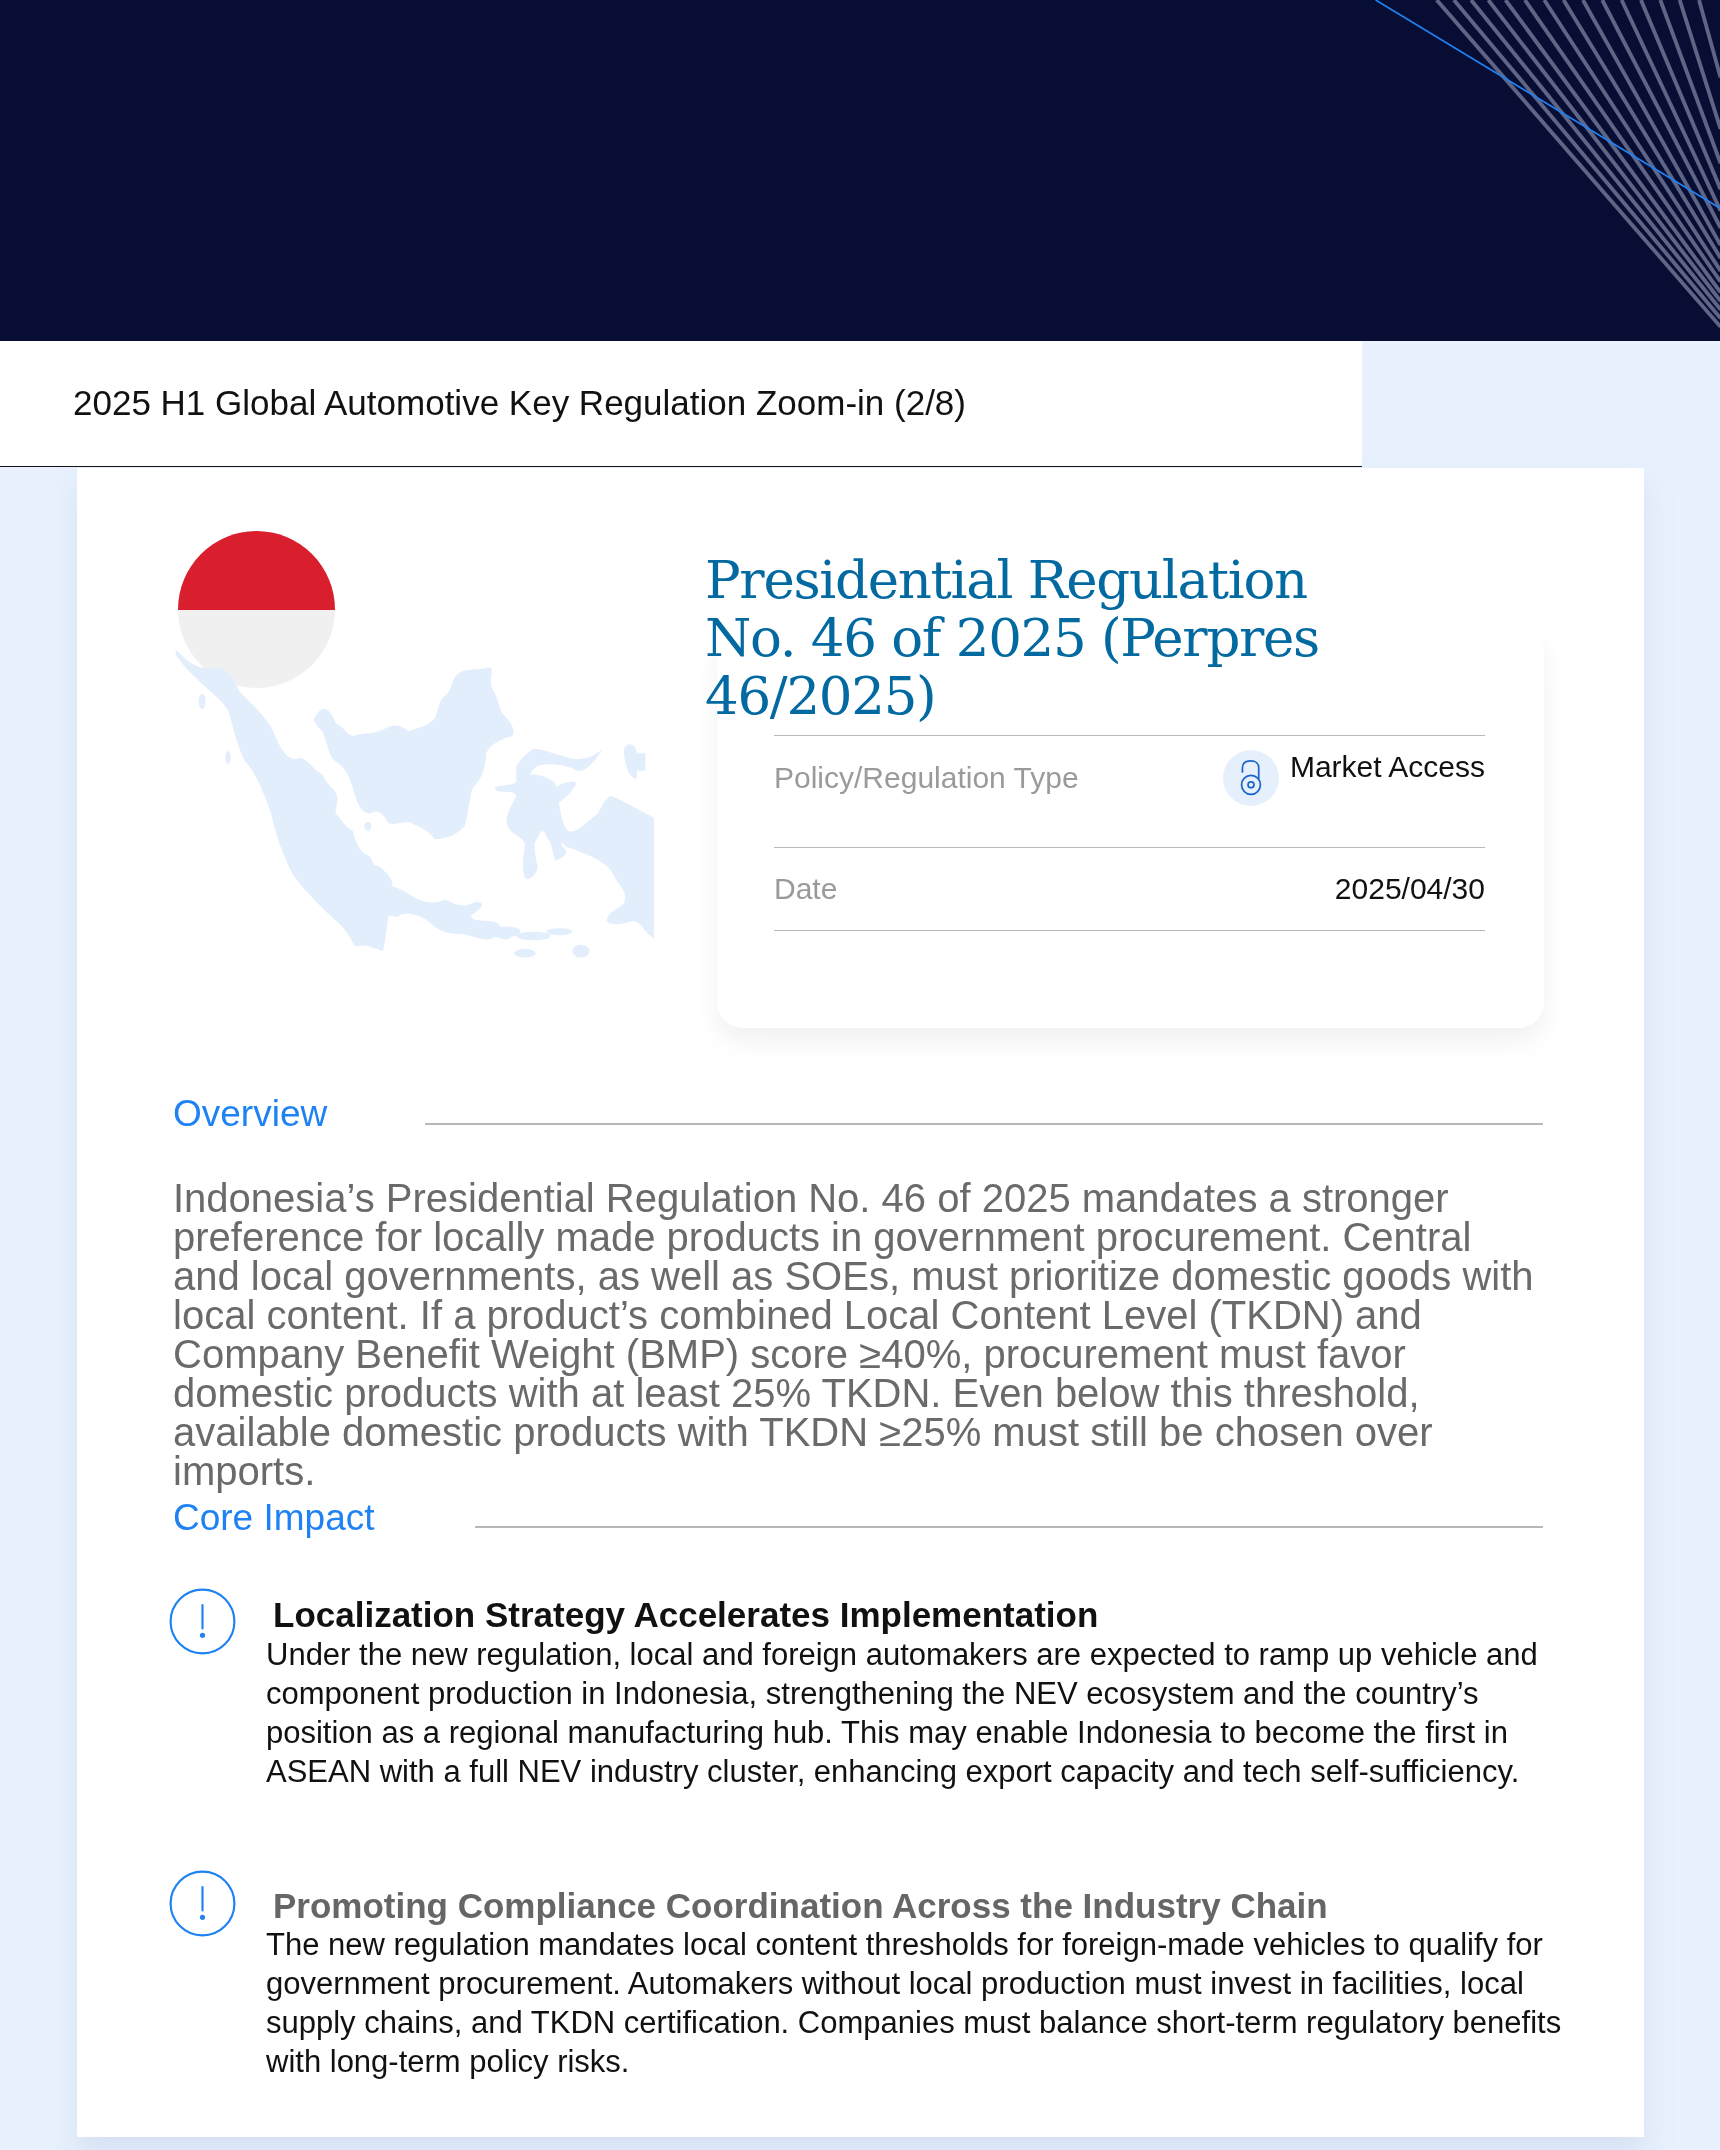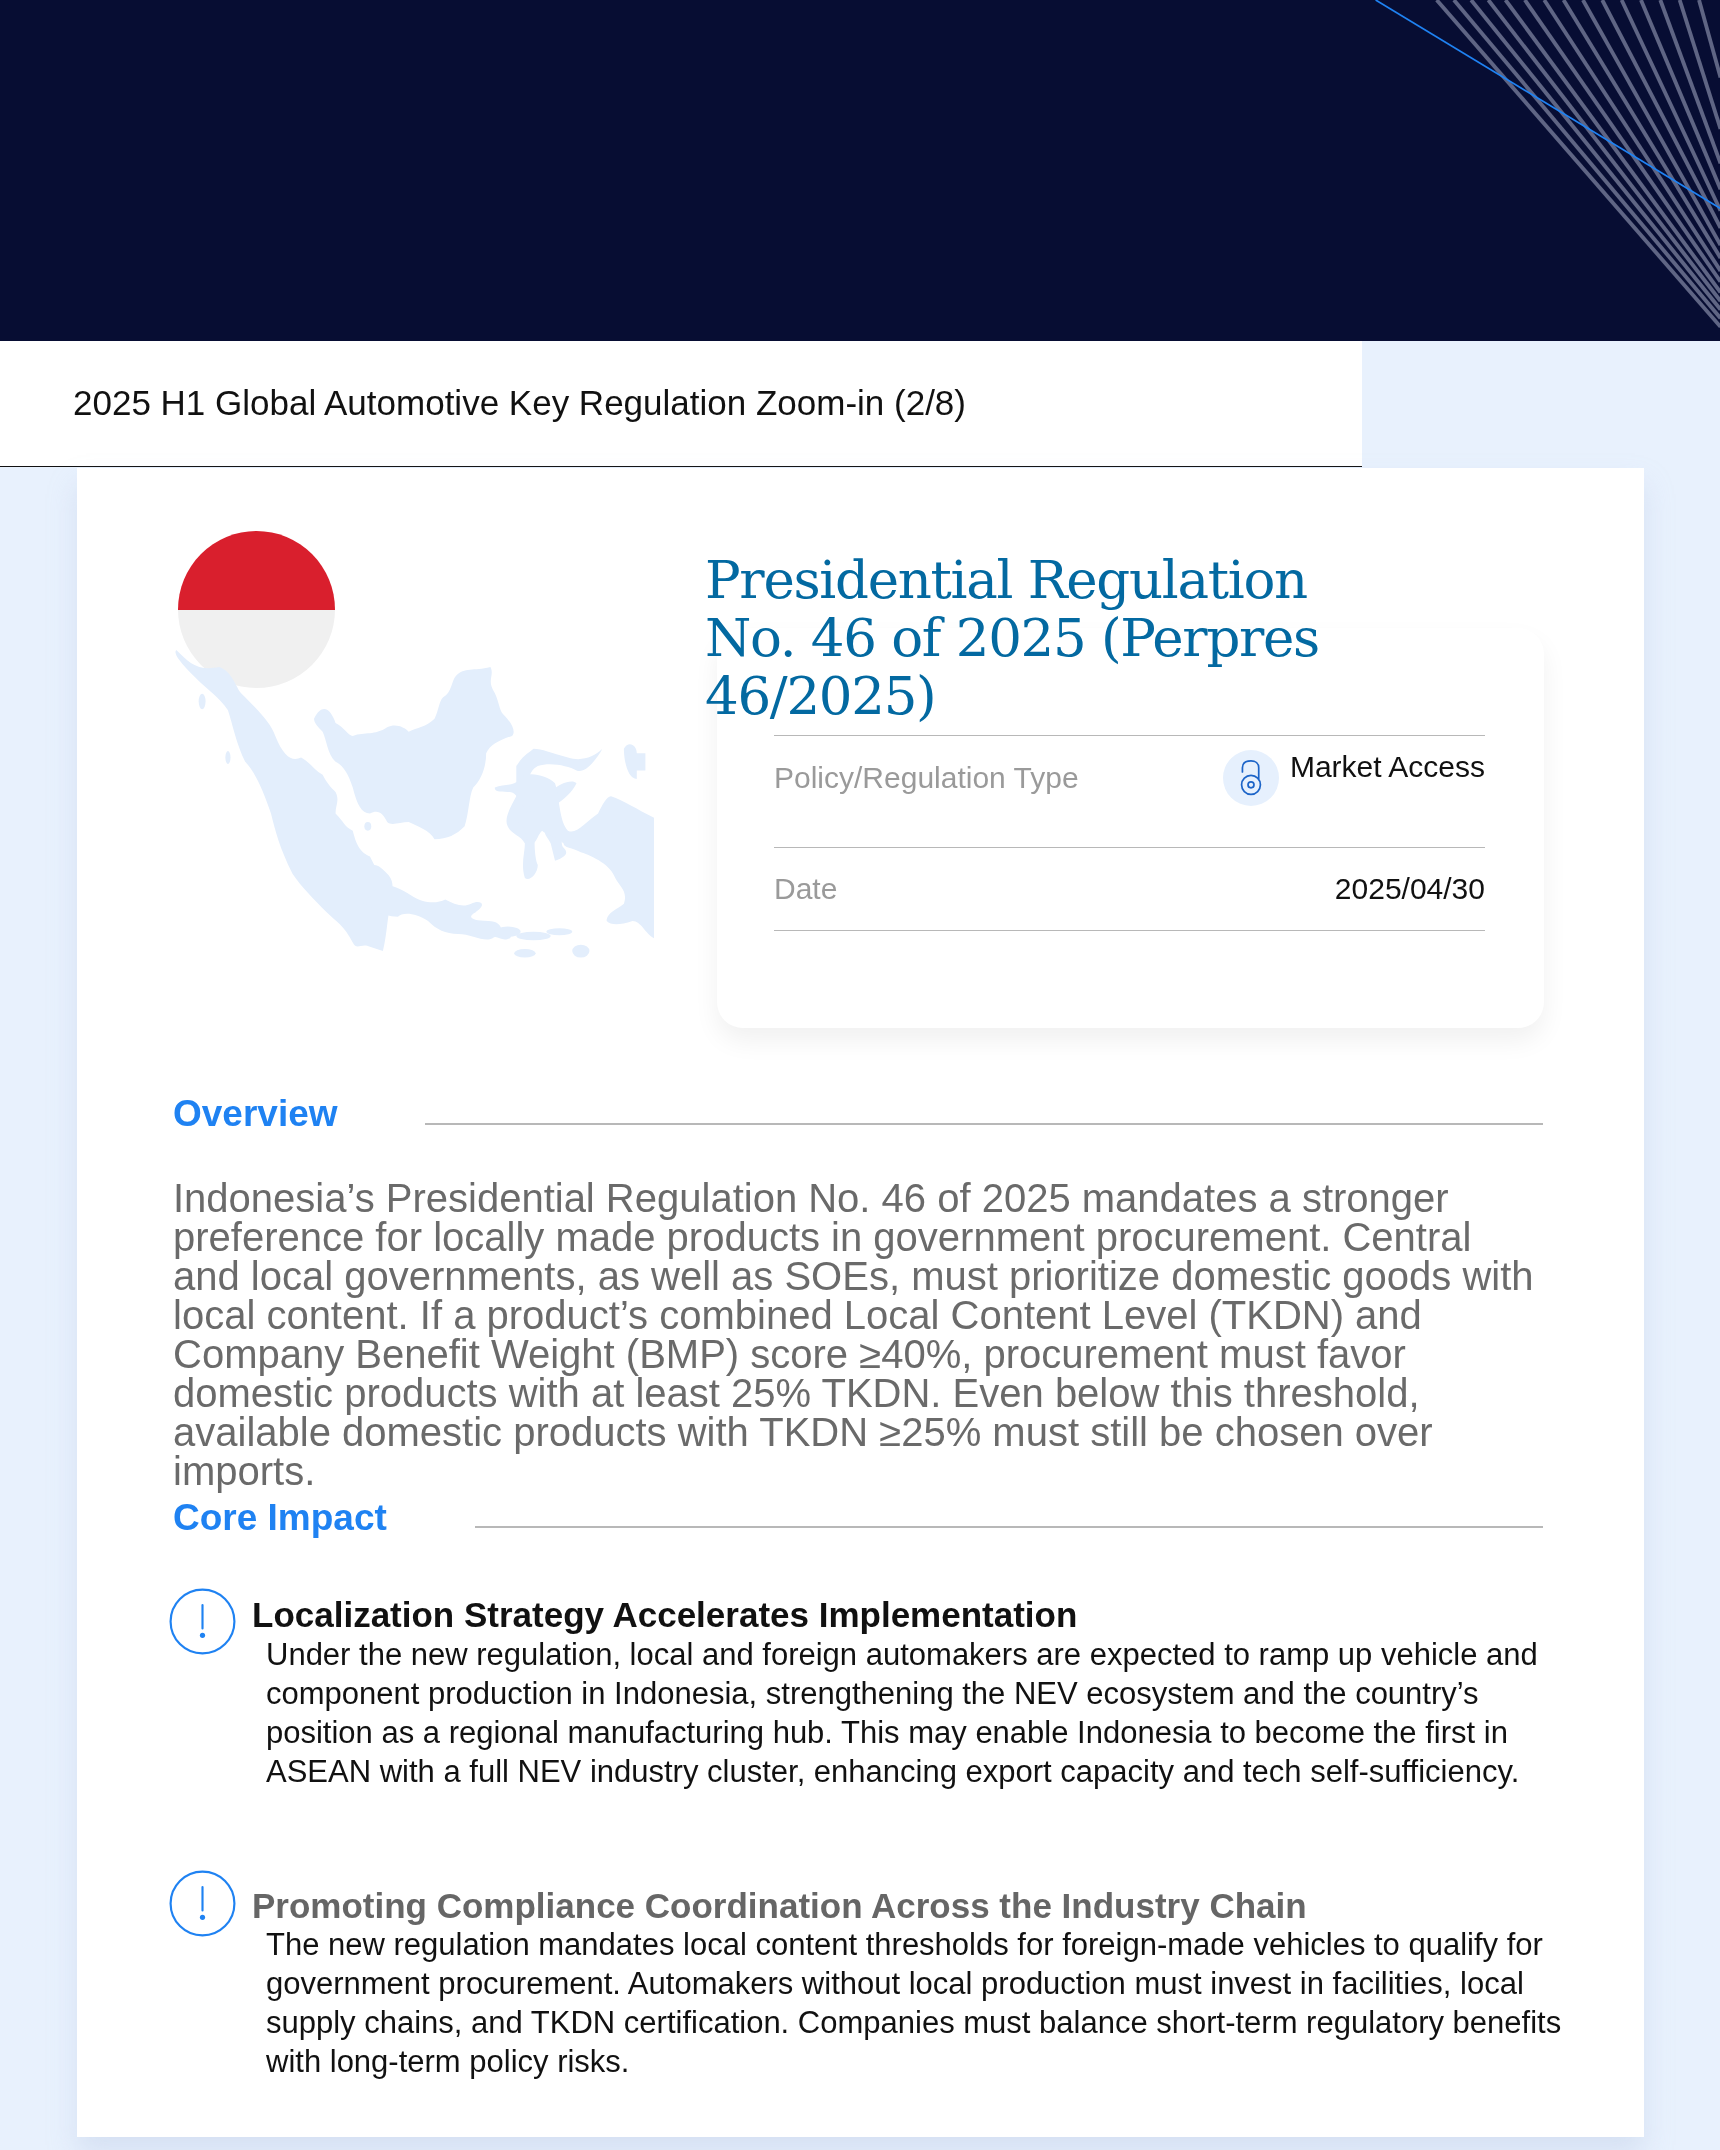--- a/index.html
+++ b/index.html
@@ -27,28 +27,28 @@
   .reg-title { position: absolute; left: 705px; top: 551px; width: 860px; text-align: left; color: #0369a1; font-family: "DejaVu Serif", "Liberation Serif", serif; font-size: 53px; line-height: 58px; letter-spacing: -1.3px; }
 
   .info-table { position: absolute; left: 774px; top: 735px; width: 711px; }
   .info-row { position: relative; height: 84px; border-top: 1.7px solid #b8b8b8; display: flex; align-items: center; justify-content: space-between; }
   .info-row:last-child { border-bottom: 1.7px solid #b8b8b8; margin-top: 28px; }
   .info-label { font-size: 30px; color: #9a9a9a; font-family: "Liberation Sans", "DejaVu Sans", sans-serif; }
   .info-value { font-size: 30px; color: #111111; font-family: "Liberation Sans", "DejaVu Sans", sans-serif; display: flex; }
   .lock-badge { width: 56px; height: 56px; border-radius: 50%; background: #e6f0fd; display: inline-flex; align-items: center; justify-content: center; margin-right: 11.2px; }
 
   .section-head { position: absolute; left: 173px; display: flex; align-items: center; }
-  .section-title { color: #1f82f2; font-weight: bold; font-size: 37px; font-family: "Liberation Sans", "DejaVu Sans", sans-serif; white-space: nowrap; }
+  .section-title { color: #1f82f2; font-weight: normal; font-size: 37px; font-family: "Liberation Sans", "DejaVu Sans", sans-serif; white-space: nowrap; }
   .section-rule { position: absolute; height: 1.7px; background: #b8b8b8; }
 
   .overview-text { position: absolute; left: 173px; top: 1179px; width: 1376px; font-size: 40px; line-height: 39px; color: #6a6a6a; font-family: "Liberation Sans", "DejaVu Sans", sans-serif; }
 
   .impact-item { position: absolute; left: 168px; width: 1398px; }
   .impact-icon { position: absolute; left: 0; top: 0; width: 69px; height: 69px; }
-  .impact-title { position: absolute; left: 84px; top: 7.7px; font-size: 35px; font-weight: bold; white-space: nowrap; font-family: "Liberation Sans", "DejaVu Sans", sans-serif; }
+  .impact-title { position: absolute; left: 105px; top: 7.7px; font-size: 35px; font-weight: bold; white-space: nowrap; font-family: "Liberation Sans", "DejaVu Sans", sans-serif; }
   .impact-body { position: absolute; left: 98px; top: 48px; width: 1308px; font-size: 31px; line-height: 39px; color: #111111; font-family: "Liberation Sans", "DejaVu Sans", sans-serif; }
 </style>
 </head>
 <body>
 
 <div class="top-band">
   <svg width="1721" height="341" viewBox="0 0 4000 793">
     <g stroke="#5f6584" stroke-width="9" fill="none">
       <line x1="3340" y1="0" x2="4000" y2="760"></line>
       <line x1="3380" y1="0" x2="4000" y2="740"></line>

